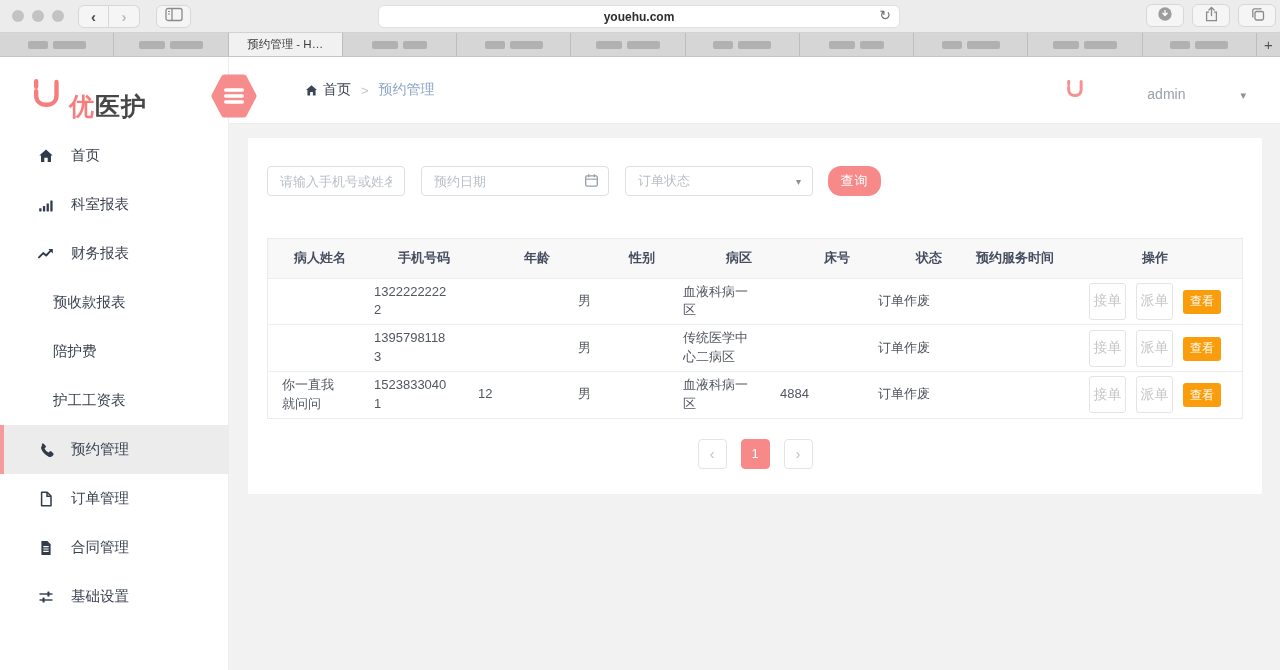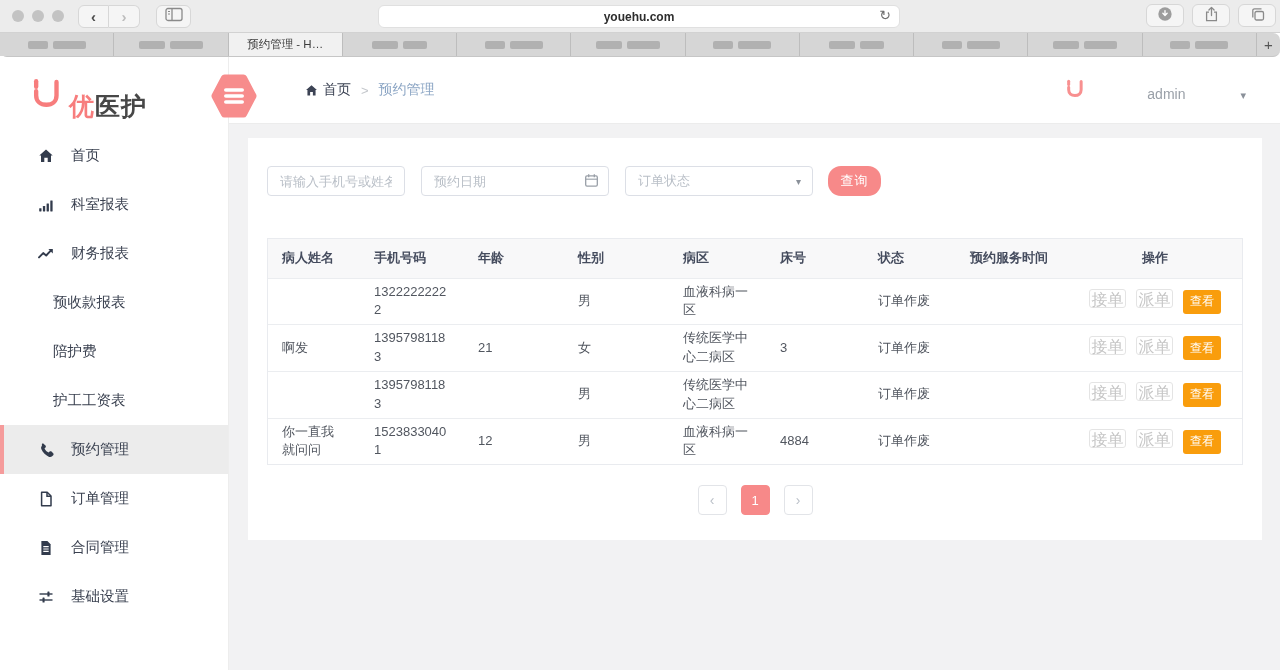--- a/index.html
+++ b/index.html
@@ -19,21 +19,21 @@
   .btn-fwd  { width:31px; border-radius:0 6px 6px 0; border-left:none; color:#bdbdbd; font-weight:bold; }
   .btn-side { width:35px; border-radius:6px; margin-left:16px; }
   .urlbar { position:absolute; left:378px; top:5px; width:522px; height:23px; background:#ffffff;
     border:1px solid #e0e0e0; border-radius:6px; display:flex; align-items:center; justify-content:center; }
   .url-text { font-size:12px; font-weight:bold; color:#2d2d2d; }
   .reload { position:absolute; right:8px; top:1px; color:#6f6f6f; font-size:14px; }
   .right-btns { position:absolute; right:4px; top:4px; display:flex; gap:8px; }
   .right-btns .tb-btn { width:38px; border-radius:6px; }
 
   
-  .tabstrip { height:24px; background:#d6d6d6; border-bottom:1px solid #c6c6c6; display:flex;border-radius:7px; }
+  .tabstrip { height:24px; background:#d6d6d6; border-bottom:1px solid #c6c6c6; display:flex; }
   .tabs-container { flex:1; display:flex; }
   .tab { flex:1; display:flex; align-items:center; justify-content:center; border-right:1px solid #bdbdbd;
     background:#d6d6d6; min-width:0; }
   .tab.active { background:#f1f1f1; }
   .tab-title { font-size:11.5px; color:#3d3d3d; white-space:nowrap; overflow:hidden; }
   .blur { display:inline-block; height:8px; background:#a7a7a7; border-radius:2px; opacity:.8; }
   .blur.b1 { width:26px; margin-right:5px; }
   .blur.b2 { width:33px; }
   .tab:nth-child(odd) .b1 { width:20px; }
   .tab:nth-child(4n) .b2 { width:24px; }
@@ -88,29 +88,29 @@
     display:flex; align-items:center; padding:0 12px; font-size:13px; color:#b9bfc7; position:relative; }
   .f-select .caret { position:absolute; right:11px; color:#8a9099; font-size:10px; }
   .search-btn { margin-left:15px; width:53px; height:30px; background:#f78989; color:#fff;
     border:none; border-radius:13px; font-size:13px; letter-spacing:1px; cursor:pointer;
     font-family:"Liberation Sans","DejaVu Sans",sans-serif; }
 
   
   .table-wrap { margin-top:42px; border:1px solid #e9ebef; }
   table { width:100%; border-collapse:collapse; table-layout:fixed; }
   thead tr { background:#f8f8f9; }
-  th { height:39px; font-size:13px; font-weight:bold; color:#454c5e; text-align:left;
+  th { height:39px; font-size:13px; font-weight:bold; color:#454c5e; text-align:right;
     padding:0 14px; }
   td { height:45px; font-size:13px; color:#51565f; text-align:left; padding:4px 14px;
     border-top:1px solid #ebedf0; line-height:1.45; word-break:break-all; }
   .col1{width:92px}.col2{width:104px}.col3{width:100px}.col4{width:105px}.col5{width:97px}
   .col6{width:98px}.col7{width:92px}.col8{width:112px}.col9{width:174px}
   th.col-op, td.col-op { text-align:center; padding:4px 6px; }
-  .btn-ghost { width:37px; height:19px; background:#fff; border:1px solid #e4e4e4; border-radius:3px;
-    color:#c6c6c6; font-size:16px; margin:0 5px; cursor:pointer; padding:0;
+  .btn-ghost { width:37px; height:37px; background:#fff; border:1px solid #e4e4e4; border-radius:3px;
+    color:#c6c6c6; font-size:14px; margin:0 5px; cursor:pointer; padding:0;
     font-family:"Liberation Sans","DejaVu Sans",sans-serif; }
   .btn-view { width:38px; height:24px; background:#f99d0c; border:none; border-radius:3px;
     color:#fff; font-size:12px; margin:0 5px; cursor:pointer; padding:0;
     font-family:"Liberation Sans","DejaVu Sans",sans-serif; }
 
   
   .pagination { margin-top:20px; display:flex; justify-content:center; gap:14px; }
   .page-btn { width:29px; height:30px; border:1px solid #e2e4e8; border-radius:4px; background:#fff;
     color:#b9bfc7; font-size:14px; display:flex; align-items:center; justify-content:center;
     cursor:pointer; }
@@ -406,31 +406,20 @@
                     <td>13222222222</td>
                     <td></td>
                     <td>男</td>
                     <td>血液科病一区</td>
                     <td></td>
                     <td>订单作废</td>
                     <td></td>
                     <td class="col-op"><button class="btn-ghost">接单</button><button class="btn-ghost">派单</button><button class="btn-view">查看</button></td>
                   </tr>
                   <tr>
-                    <td>啊发</td>
-                    <td>13957981183</td>
-                    <td>21</td>
-                    <td>女</td>
-                    <td>传统医学中心二病区</td>
-                    <td>3</td>
-                    <td>订单作废</td>
-                    <td></td>
-                    <td class="col-op"><button class="btn-ghost">接单</button><button class="btn-ghost">派单</button><button class="btn-view">查看</button></td>
-                  </tr>
-                  <tr>
                     <td></td>
                     <td>13957981183</td>
                     <td></td>
                     <td>男</td>
                     <td>传统医学中心二病区</td>
                     <td></td>
                     <td>订单作废</td>
                     <td></td>
                     <td class="col-op"><button class="btn-ghost">接单</button><button class="btn-ghost">派单</button><button class="btn-view">查看</button></td>
                   </tr>

